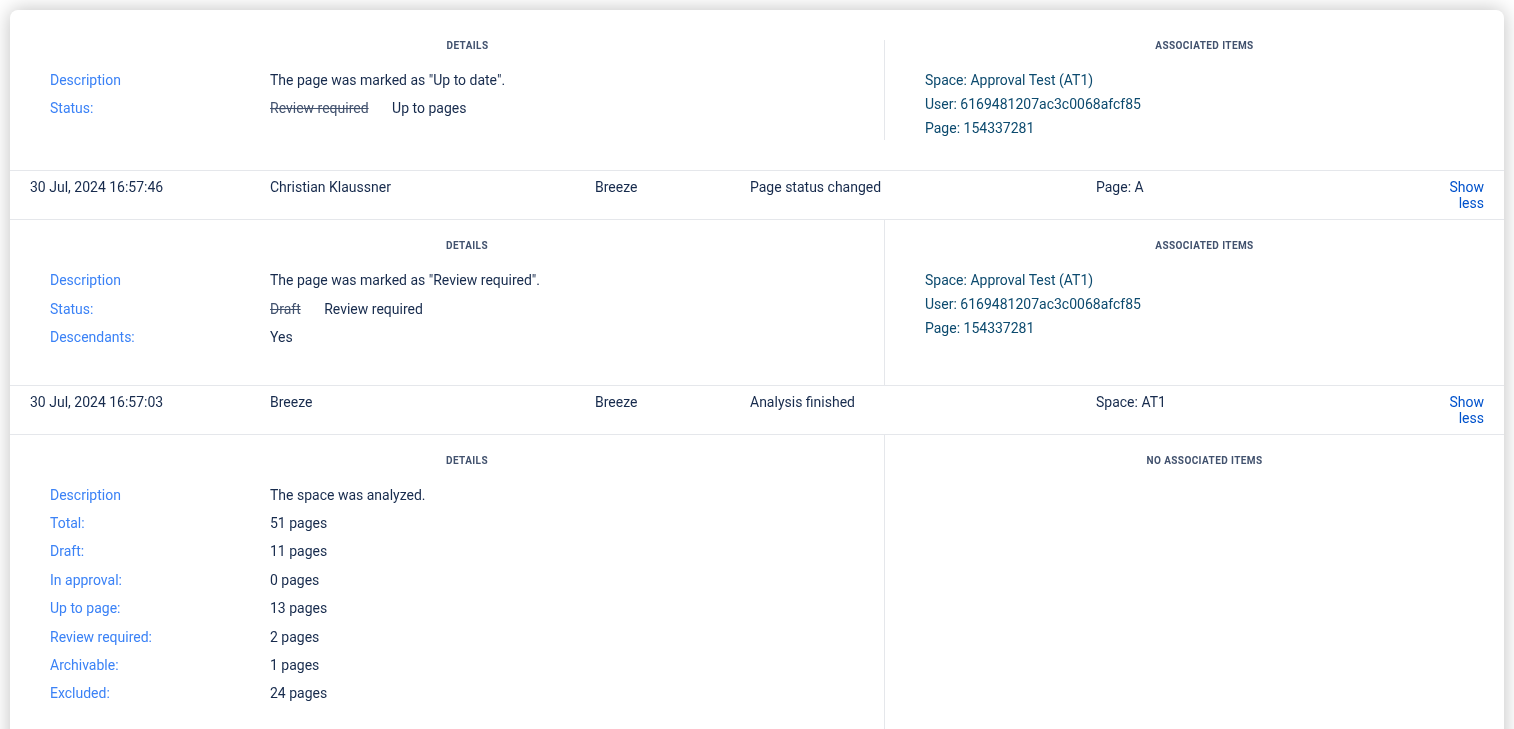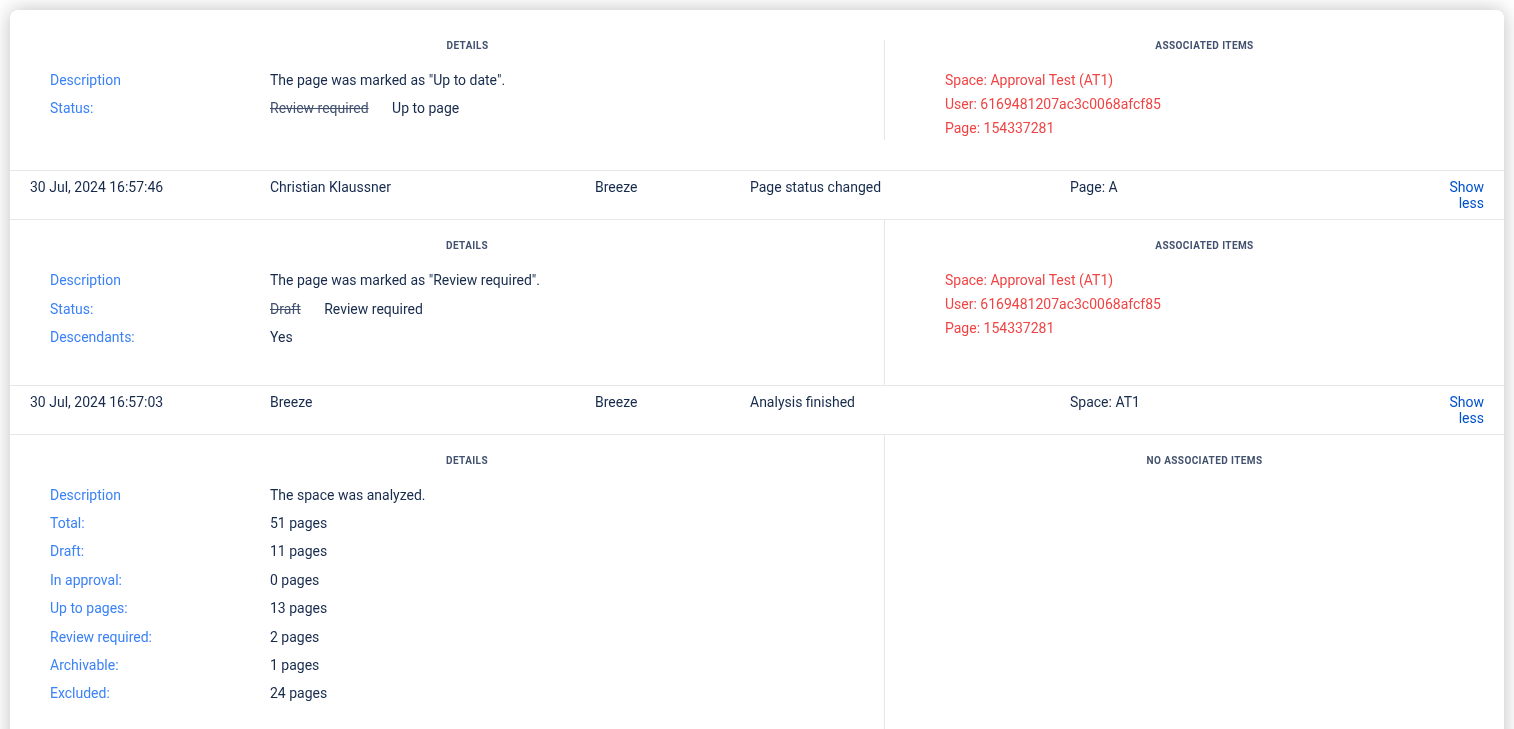--- a/index.html
+++ b/index.html
@@ -28,21 +28,21 @@
     border-top: 1px solid #e5e7eb;
     border-bottom: 1px solid #e5e7eb;
     background: #fff;
     font-size: 14px;
     color: #172B4D;
   }
   .summary-row .col-date   { flex: 0 0 240px; }
   .summary-row .col-user   { flex: 0 0 325px; }
   .summary-row .col-app    { flex: 0 0 155px; }
   .summary-row .col-action { flex: 0 0 320px; }
-  .summary-row .col-ref    { flex: 1 1 auto; }
+  .summary-row .col-ref    { flex: 1 1 auto; margin-left: 26px; }
   .summary-row .col-link   { flex: 0 0 90px; text-align: right; }
   .show-less {
     color: #0052CC;
     text-decoration: none;
     cursor: pointer;
     font-size: 14px;
     margin-left: 37px;
   }
 
   
@@ -81,23 +81,22 @@
   .kv .v {
     flex: 1 1 auto;
     color: #172B4D;
   }
   .strike {
     text-decoration: line-through;
     color: #42526E;
     margin-right: 20px;
   }
   .assoc-line {
-    color: #ef4444;
+    color: #0c4a6e;
     line-height: 1.7;
-    margin-left: 20px;
   }
 
   
   .short-divider .detail-left {
     border-right: none;
   }
   .short-divider .detail-left::after {
     content: "";
     position: absolute;
     right: 0;
@@ -116,21 +115,21 @@
     <div class="detail-left">
       <div class="section-title">DETAILS</div>
       <div class="kv">
         <div class="k">Description</div>
         <div class="v">The page was marked as "Up to date".</div>
       </div>
       <div class="kv">
         <div class="k">Status:</div>
         <div class="v">
           <span class="strike">Review required</span>
-          <span>Up to page</span>
+          <span>Up to pages</span>
         </div>
       </div>
     </div>
     <div class="detail-right">
       <div class="section-title">ASSOCIATED ITEMS</div>
       <div class="assoc-line">Space: Approval Test (AT1)</div>
       <div class="assoc-line">User: 6169481207ac3c0068afcf85</div>
       <div class="assoc-line">Page: 154337281</div>
     </div>
   </div>
@@ -197,21 +196,21 @@
       </div>
       <div class="kv">
         <div class="k">Draft:</div>
         <div class="v">11 pages</div>
       </div>
       <div class="kv">
         <div class="k">In approval:</div>
         <div class="v">0 pages</div>
       </div>
       <div class="kv">
-        <div class="k">Up to pages:</div>
+        <div class="k">Up to page:</div>
         <div class="v">13 pages</div>
       </div>
       <div class="kv">
         <div class="k">Review required:</div>
         <div class="v">2 pages</div>
       </div>
       <div class="kv">
         <div class="k">Archivable:</div>
         <div class="v">1 pages</div>
       </div>

